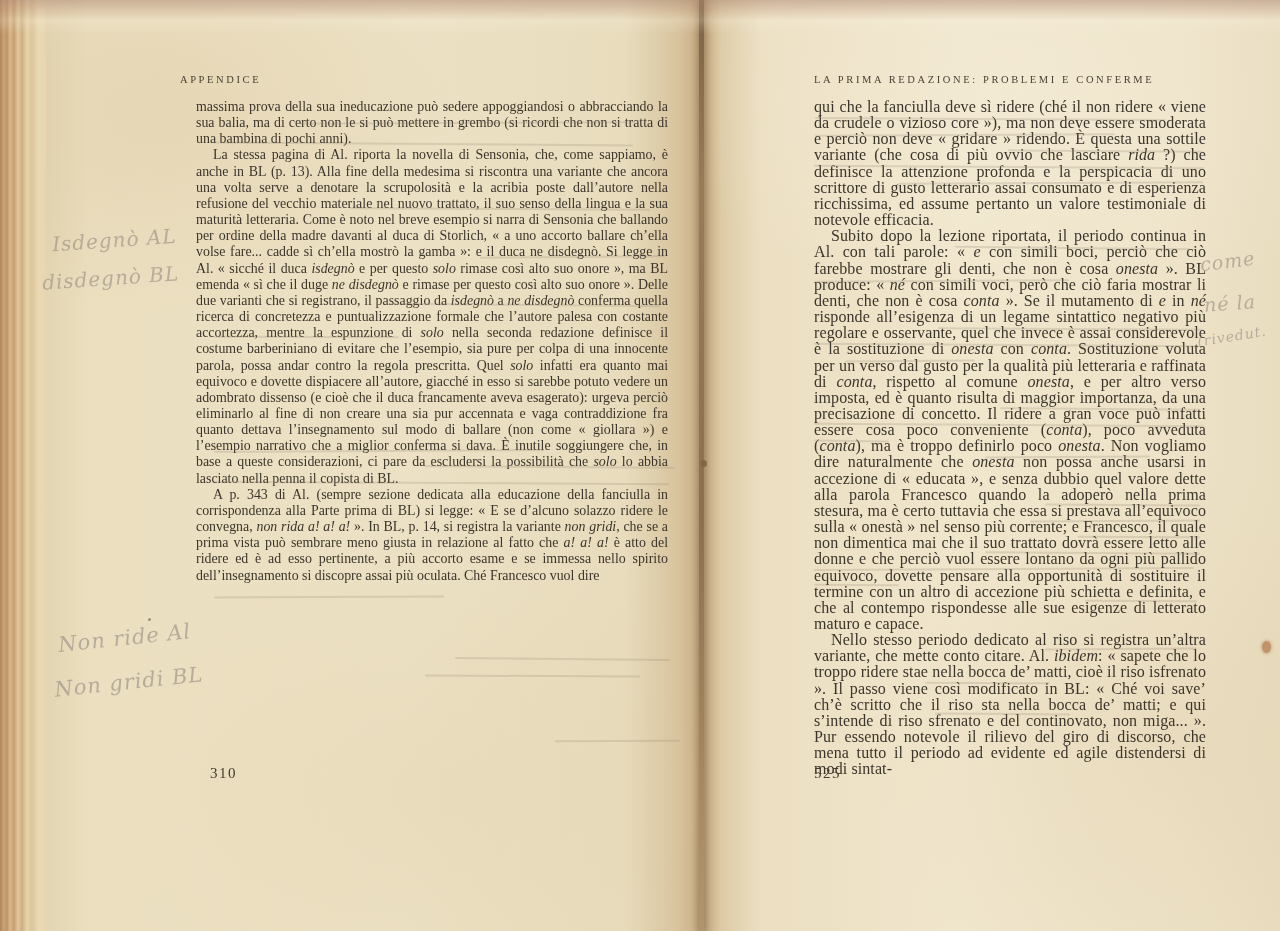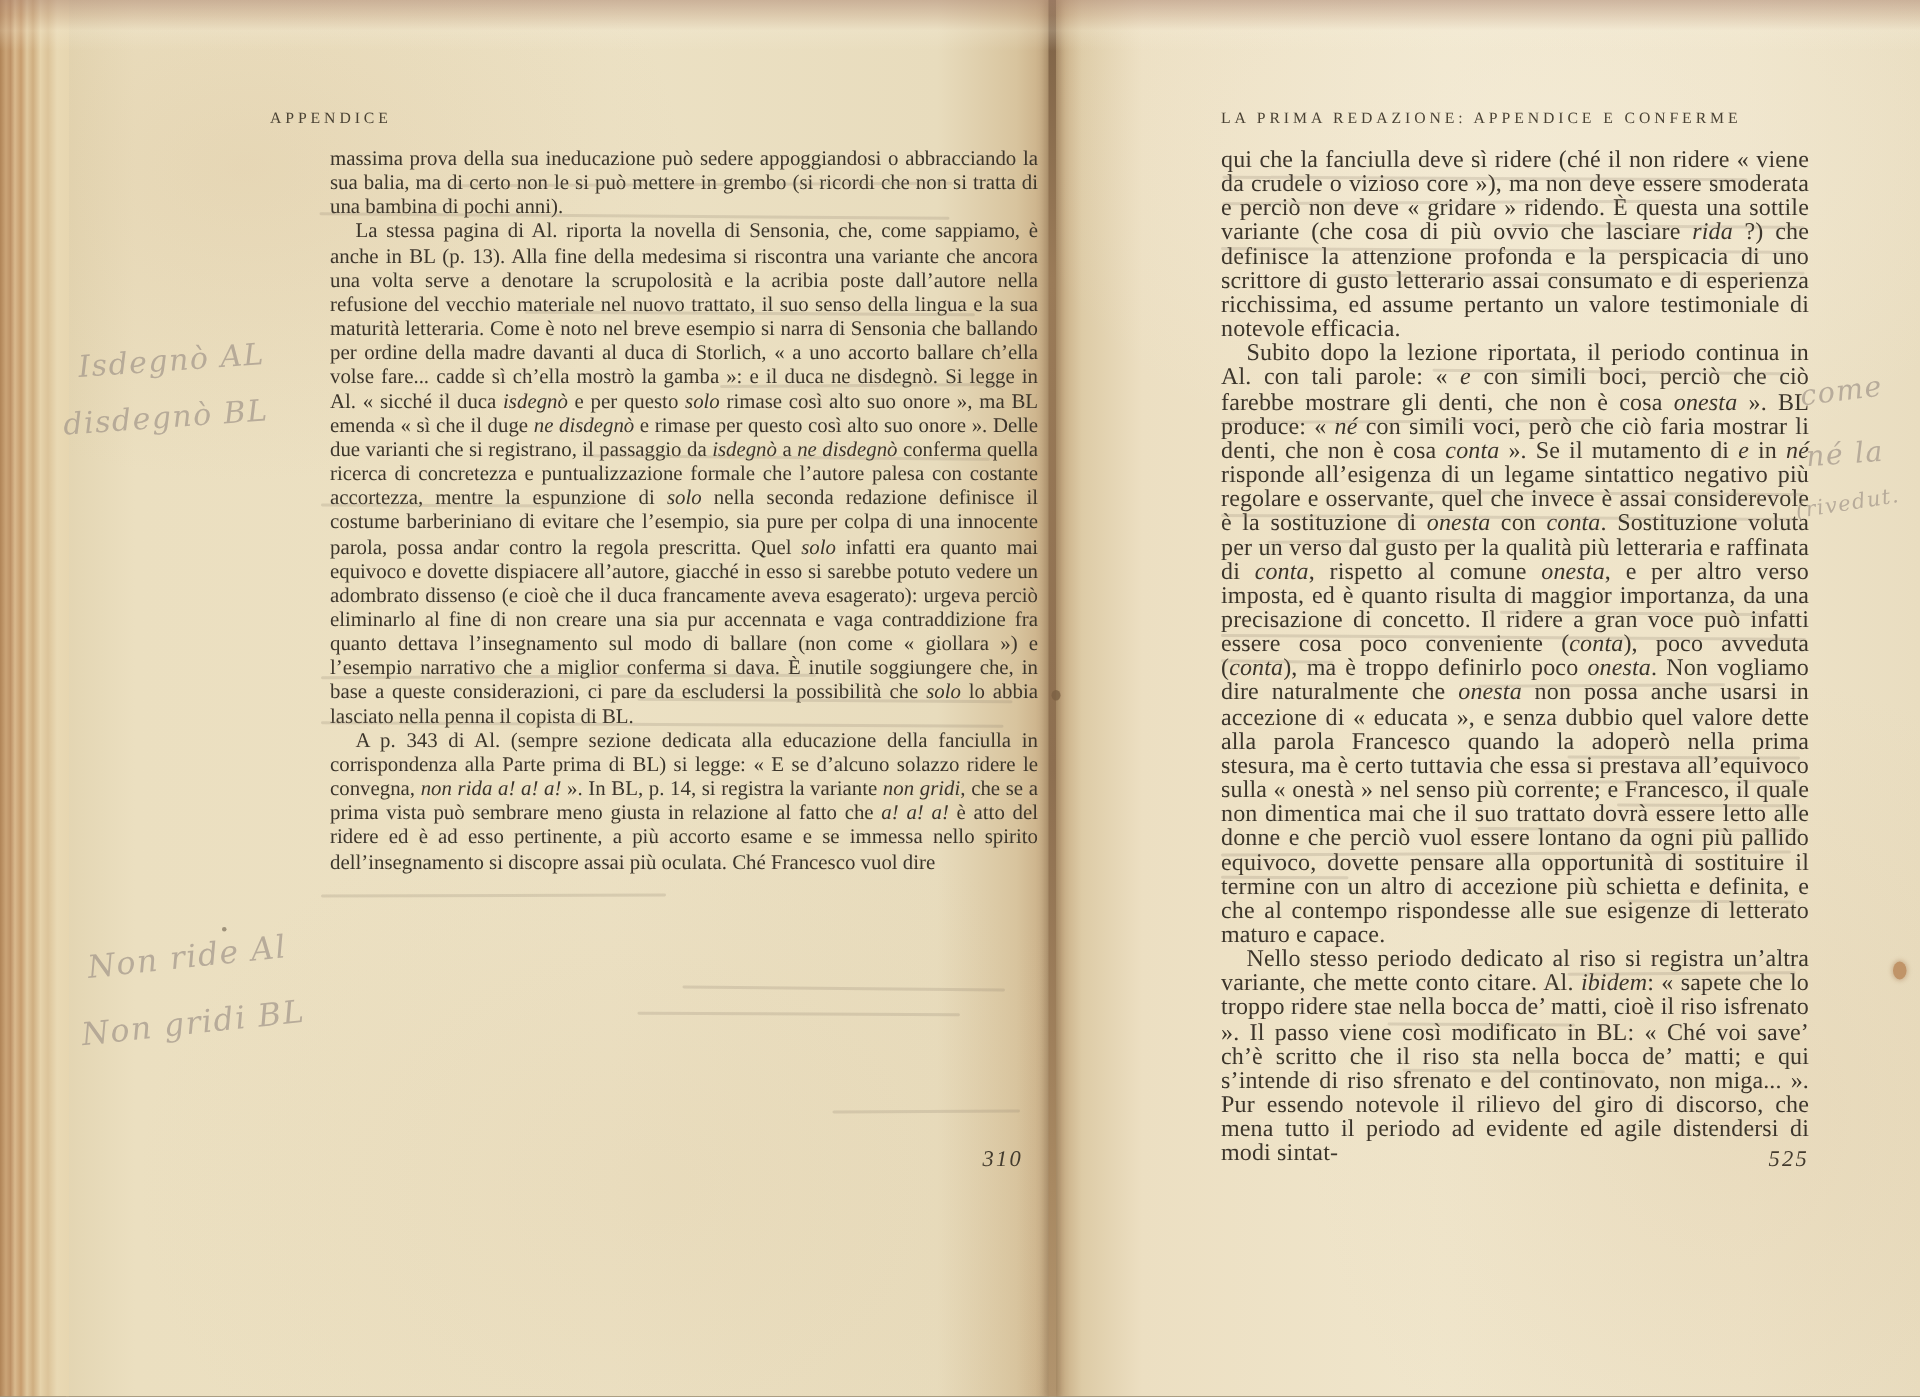--- a/index.html
+++ b/index.html
@@ -45,25 +45,25 @@
     font-size:10.5px;letter-spacing:2.6px;color:#4a4234;text-align:left;
   }
   .rh-left{left:180px;width:470px;}
   .rh-right{left:814px;width:392px;}
   .text-col{
     position:absolute;top:99px;color:#3c352b;text-align:justify;
     text-rendering:optimizeLegibility;
   }
   .text-col p{margin:0;}
   .text-col p.indent{text-indent:17px;}
-  .col-left{left:220px;width:472px;font-size:13.9px;line-height:16.15px;}
+  .col-left{left:196px;width:472px;font-size:13.9px;line-height:16.15px;}
   .col-right{left:814px;width:392px;font-size:16px;line-height:16.15px;letter-spacing:0.1px;}
   .page-number{
-    position:absolute;top:765px;font-style:italic;font-size:15px;
-    letter-spacing:1.5px;color:#433b2e;text-align:right;
+    position:absolute;top:765px;font-size:15px;
+    letter-spacing:1.5px;color:#433b2e;text-align:left;
   }
   .pn-left{left:210px;width:472px;}
   .pn-right{left:814px;width:392px;}
   .margin-note{
     position:absolute;color:#a2968a;font-style:italic;
     font-family:"DejaVu Serif",serif;white-space:nowrap;opacity:0.7;
     letter-spacing:1px;
   }
   .stroke{position:absolute;height:2px;background:#8b7e6c;opacity:0.22;border-radius:2px;}
   .speck{position:absolute;border-radius:50%;}
@@ -76,21 +76,21 @@
 
 <div class="scan">
 
   <div class="page-left"></div>
   <div class="page-right"></div>
   <div class="fore-edge"></div>
   <div class="gutter-line"></div>
   <div class="top-band"></div>
 
   <div class="running-header rh-left">APPENDICE</div>
-  <div class="running-header rh-right">LA PRIMA REDAZIONE: APPENDICE E CONFERME</div>
+  <div class="running-header rh-right">LA PRIMA REDAZIONE: PROBLEMI E CONFERME</div>
 
   <div class="text-col col-left">
       <p>massima prova della sua ineducazione può sedere appoggiandosi o abbracciando la sua balia, ma di certo non le si può mettere in grembo (si ricordi che non si tratta di una bambina di pochi anni).</p>
       <p class="indent">La stessa pagina di Al. riporta la novella di Sensonia, che, come sappiamo, è anche in BL (p. 13). Alla fine della medesima si riscontra una variante che ancora una volta serve a denotare la scrupolosità e la acribia poste dall’autore nella refusione del vecchio materiale nel nuovo trattato, il suo senso della lingua e la sua maturità letteraria. Come è noto nel breve esempio si narra di Sensonia che ballando per ordine della madre davanti al duca di Storlich, « a uno accorto ballare ch’ella volse fare... cadde sì ch’ella mostrò la gamba »: e il duca ne disdegnò. Si legge in Al. « sicché il duca <i>isdegnò</i> e per questo <i>solo</i> rimase così alto suo onore », ma BL emenda « sì che il duge <i>ne disdegnò</i> e rimase per questo così alto suo onore ». Delle due varianti che si registrano, il passaggio da <i>isdegnò</i> a <i>ne disdegnò</i> conferma quella ricerca di concretezza e puntualizzazione formale che l’autore palesa con costante accortezza, mentre la espunzione di <i>solo</i> nella seconda redazione definisce il costume barberiniano di evitare che l’esempio, sia pure per colpa di una innocente parola, possa andar contro la regola prescritta. Quel <i>solo</i> infatti era quanto mai equivoco e dovette dispiacere all’autore, giacché in esso si sarebbe potuto vedere un adombrato dissenso (e cioè che il duca francamente aveva esagerato): urgeva perciò eliminarlo al fine di non creare una sia pur accennata e vaga contraddizione fra quanto dettava l’insegnamento sul modo di ballare (non come « giollara ») e l’esempio narrativo che a miglior conferma si dava. È inutile soggiungere che, in base a queste considerazioni, ci pare da escludersi la possibilità che <i>solo</i> lo abbia lasciato nella penna il copista di BL.</p>
       <p class="indent">A p. 343 di Al. (sempre sezione dedicata alla educazione della fanciulla in corrispondenza alla Parte prima di BL) si legge: « E se d’alcuno solazzo ridere le convegna, <i>non rida a! a! a!</i> ». In BL, p. 14, si registra la variante <i>non gridi</i>, che se a prima vista può sembrare meno giusta in relazione al fatto che <i>a! a! a!</i> è atto del ridere ed è ad esso pertinente, a più accorto esame e se immessa nello spirito dell’insegnamento si discopre assai più oculata. Ché Francesco vuol dire</p>
     </div>
   <div class="text-col col-right">
       <p>qui che la fanciulla deve sì ridere (ché il non ridere « viene da crudele o vizioso core »), ma non deve essere smoderata e perciò non deve « gridare » ridendo. È questa una sottile variante (che cosa di più ovvio che lasciare <i>rida</i> ?) che definisce la attenzione profonda e la perspicacia di uno scrittore di gusto letterario assai consumato e di esperienza ricchissima, ed assume pertanto un valore testimoniale di notevole efficacia.</p>
       <p class="indent">Subito dopo la lezione riportata, il periodo continua in Al. con tali parole: « <i>e</i> con simili boci, perciò che ciò farebbe mostrare gli denti, che non è cosa <i>onesta</i> ». BL produce: « <i>né</i> con simili voci, però che ciò faria mostrar li denti, che non è cosa <i>conta</i> ». Se il mutamento di <i>e</i> in <i>né</i> risponde all’esigenza di un legame sintattico negativo più regolare e osservante, quel che invece è assai considerevole è la sostituzione di <i>onesta</i> con <i>conta</i>. Sostituzione voluta per un verso dal gusto per la qualità più letteraria e raffinata di <i>conta</i>, rispetto al comune <i>onesta</i>, e per altro verso imposta, ed è quanto risulta di maggior importanza, da una precisazione di concetto. Il ridere a gran voce può infatti essere cosa poco conveniente (<i>conta</i>), poco avveduta (<i>conta</i>), ma è troppo definirlo poco <i>onesta</i>. Non vogliamo dire naturalmente che <i>onesta</i> non possa anche usarsi in accezione di « educata », e senza dubbio quel valore dette alla parola Francesco quando la adoperò nella prima stesura, ma è certo tuttavia che essa si prestava all’equivoco sulla « onestà » nel senso più corrente; e Francesco, il quale non dimentica mai che il suo trattato dovrà essere letto alle donne e che perciò vuol essere lontano da ogni più pallido equivoco, dovette pensare alla opportunità di sostituire il termine con un altro di accezione più schietta e definita, e che al contempo rispondesse alle sue esigenze di letterato maturo e capace.</p>
       <p class="indent">Nello stesso periodo dedicato al riso si registra un’altra variante, che mette conto citare. Al. <i>ibidem</i>: « sapete che lo troppo ridere stae nella bocca de’ matti, cioè il riso isfrenato ». Il passo viene così modificato in BL: « Ché voi save’ ch’è scritto che il riso sta nella bocca de’ matti; e qui s’intende di riso sfrenato e del continovato, non miga... ». Pur essendo notevole il rilievo del giro di discorso, che mena tutto il periodo ad evidente ed agile distendersi di modi sintat-</p>

